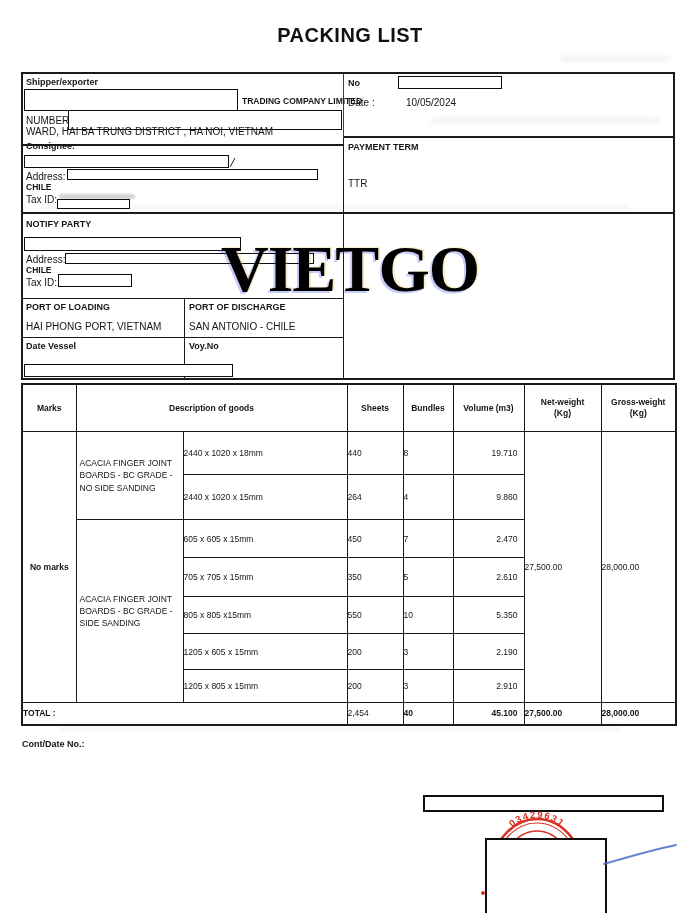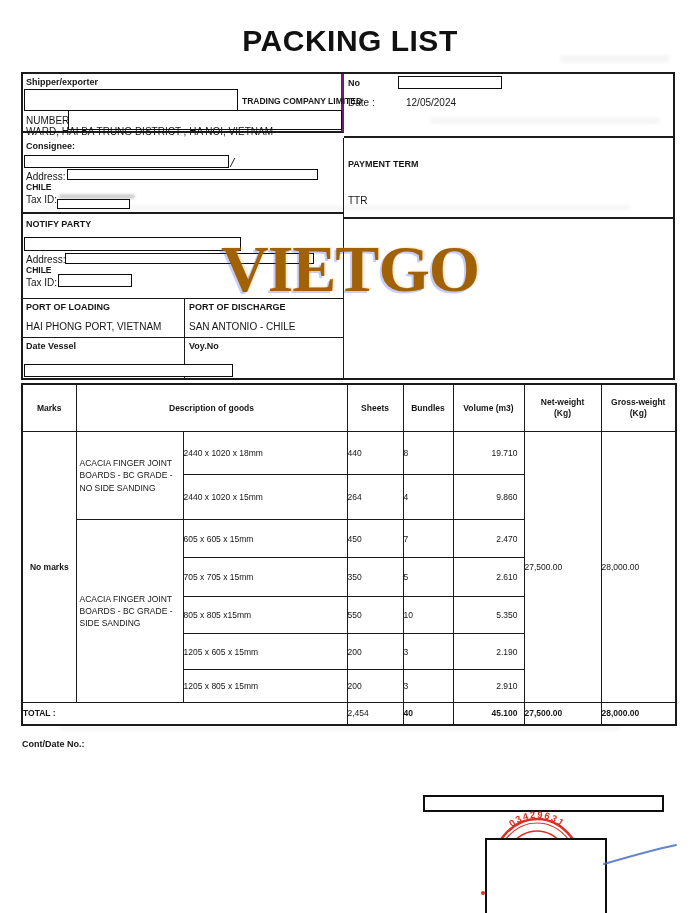--- a/index.html
+++ b/index.html
@@ -4,45 +4,45 @@
 <style>
   * { margin:0; padding:0; box-sizing:border-box; }
   html,body { background:#ffffff; }
   .page {
     position:relative; width:700px; height:913px; overflow:hidden;
     background:#ffffff; color:#151515;
     font-family:"Liberation Sans", sans-serif;
   }
   .title {
     position:absolute; left:0; right:0; top:24px; text-align:center;
-    font-size:30px; font-weight:800; letter-spacing:.5px; color:#111;
+    font-size:20px; font-weight:800; letter-spacing:.5px; color:#111;
   }
   
   .info { position:absolute; left:21px; top:72px; width:654px; height:308px; border:2px solid #1b1b1b; }
   .cell { position:absolute; border-color:#1b1b1b; }
-  .cell-shipper   { left:0;     top:0;     width:321px; height:59px; border-right:3px solid #701a75; border-bottom:2px solid #1b1b1b; }
+  .cell-shipper   { left:0;     top:0;     width:321px; height:72px; border-right:1px solid #701a75; border-bottom:2px solid #1b1b1b; }
   .cell-nodate    { left:321px; top:0;     width:329px; height:64px; border-bottom:2px solid #1b1b1b; }
   .cell-consignee { left:0;     top:64px;  width:321px; height:76px; border-right:1px solid #1b1b1b; border-bottom:2px solid #1b1b1b; }
-  .cell-payment   { left:321px; top:64px;  width:329px; height:64px; border-bottom:2px solid #1b1b1b;margin-top:17px; }
+  .cell-payment   { left:321px; top:64px;  width:329px; height:76px; border-bottom:2px solid #1b1b1b; }
   .cell-notify    { left:0;     top:140px; width:321px; height:85px; border-right:1px solid #1b1b1b; border-bottom:1px solid #1b1b1b; }
   .cell-remark    { left:321px; top:140px; width:329px; height:164px; }
   .cell-portload  { left:0;     top:225px; width:162px; height:39px; border-right:1px solid #1b1b1b; border-bottom:1px solid #1b1b1b; }
   .cell-portdisch { left:162px; top:225px; width:159px; height:39px; border-right:1px solid #1b1b1b; border-bottom:1px solid #1b1b1b; }
   .cell-vessel    { left:0;     top:264px; width:162px; height:40px; border-right:1px solid #1b1b1b; }
   .cell-voyage    { left:162px; top:264px; width:159px; height:40px; border-right:1px solid #1b1b1b; }
   .lbl  { position:absolute; font-size:9px; font-weight:700; white-space:nowrap; }
   .val  { position:absolute; font-size:10px; white-space:nowrap; }
   .redact { position:absolute; background:#fff; border:1.5px solid #0d0d0d; }
   .tick { position:absolute; width:6px; height:9px; border-left:1.5px solid #222; transform:skewX(-28deg); }
   .ghost { position:absolute; height:5px; background:#9a9a9a; opacity:.45; filter:blur(1px); border-radius:2px; }
   
   .watermark {
     position:absolute; left:221px; top:236px; z-index:6;
     font-family:"Liberation Serif", serif; font-weight:700; font-size:66px;
-    letter-spacing:-1px; color:#a16207; line-height:1;
+    letter-spacing:-1px; color:#000000; line-height:1;
     text-shadow:-2px 2px 0 rgba(50,70,230,.28), 2px -1px 0 rgba(235,180,60,.25);
   }
   
   table.goods { position:absolute; left:21px; top:383px; width:654px; border-collapse:collapse; table-layout:fixed; }
   table.goods th, table.goods td { border:1px solid #1b1b1b; font-size:8.5px; color:#151515; overflow:hidden; }
   table.goods { border:2px solid #1b1b1b; }
   table.goods th { font-weight:700; text-align:center; vertical-align:middle; line-height:1.3; }
   td.c { text-align:left; vertical-align:middle; }
   td.r { text-align:right; vertical-align:middle; padding-right:6px; }
   td.desc { vertical-align:middle; padding:2px 3px; line-height:1.45; font-size:8.5px; }
@@ -78,21 +78,21 @@
       <div class="lbl" style="left:219px;top:22px;font-size:8.5px;">TRADING COMPANY LIMITED</div>
       <div class="redact" style="left:45px;top:36px;width:274px;height:20px;"></div>
       <div class="val" style="left:3px;top:41px;z-index:1;">NUMBER</div>
       <div class="val" style="left:3px;top:52px;z-index:2;">WARD, HAI BA TRUNG DISTRICT , HA NOI, VIETNAM</div>
     </div>
 
     <div class="cell cell-nodate">
       <div class="lbl" style="left:4px;top:4px;">No</div>
       <div class="redact" style="left:54px;top:2px;width:104px;height:13px;"></div>
       <div class="val" style="left:4px;top:23px;">Date :</div>
-      <div class="val" style="left:62px;top:23px;">12/05/2024</div>
+      <div class="val" style="left:62px;top:23px;">10/05/2024</div>
     </div>
 
     <div class="cell cell-consignee">
       <div class="lbl" style="left:3px;top:3px;">Consignee:</div>
       <div class="redact" style="left:1px;top:17px;width:205px;height:13px;"></div>
       <div class="tick" style="left:209px;top:20px;"></div>
       <div class="val" style="left:3px;top:33px;">Address:</div>
       <div class="redact" style="left:44px;top:31px;width:251px;height:11px;"></div>
       <div class="lbl" style="left:3px;top:44px;font-size:8.5px;">CHILE</div>
       <div class="val" style="left:3px;top:56px;">Tax ID:</div>

